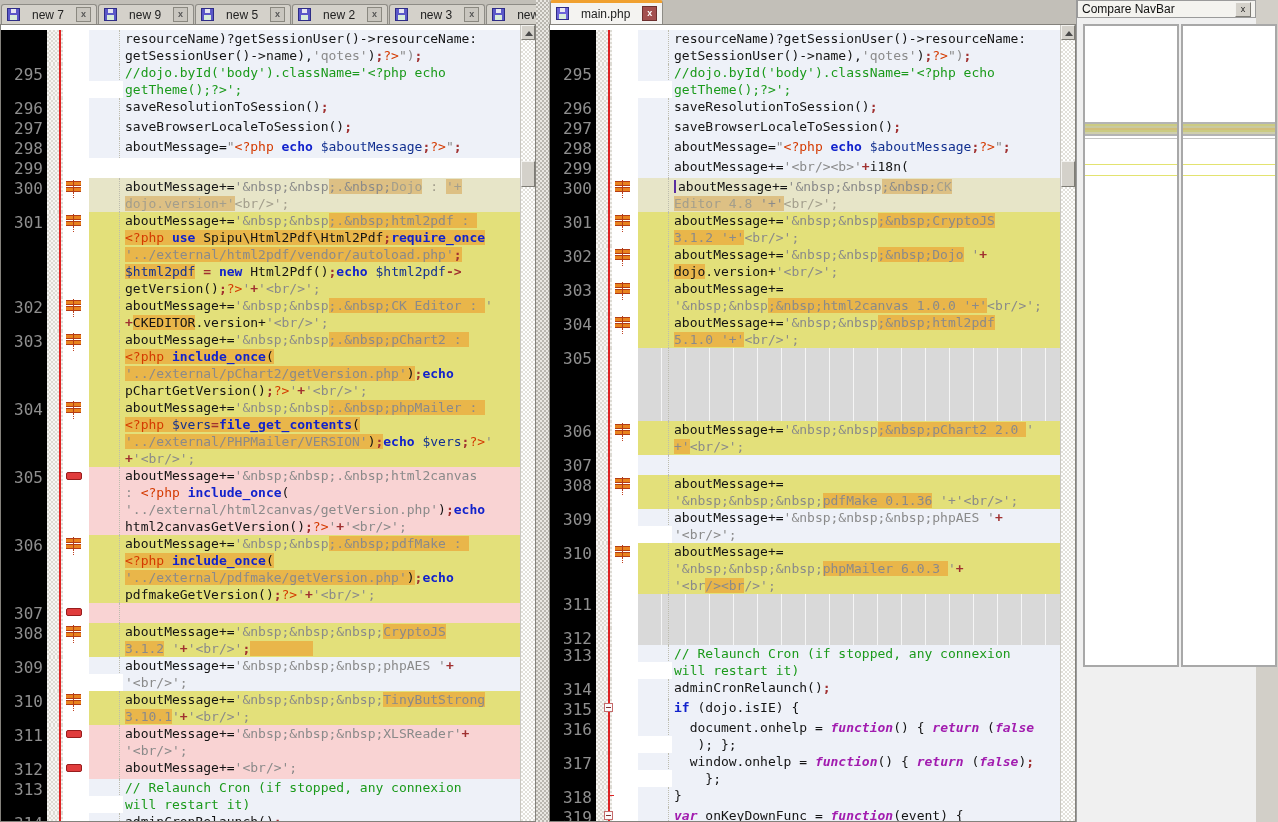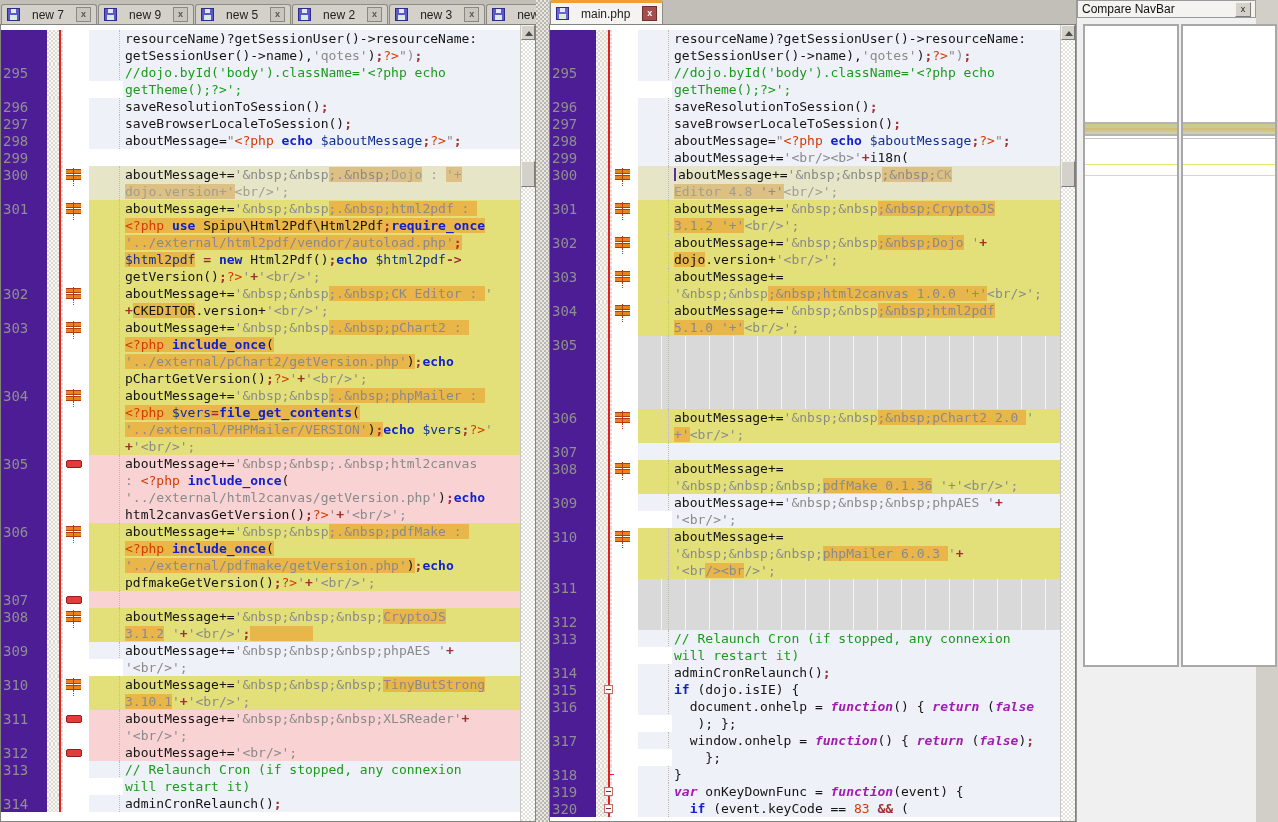--- a/index.html
+++ b/index.html
@@ -30,22 +30,22 @@
   .tclose.xact{background:#a34f4f;border-color:#6e2f2f;color:#fff;}
   .tabbtns{margin-left:auto;display:flex;align-items:center;gap:1px;padding:0 2px 3px 0;}
   .sbtn{width:16px;height:17px;background:#d4d1ca;border:1px solid;border-color:#f2f1ee #7e7c76 #7e7c76 #f2f1ee;
     font-size:8px;color:#222;display:flex;align-items:center;justify-content:center;}
   .dockarrow{font-size:9px;color:#111;margin-left:2px;}
 
   
   .editor{position:absolute;left:0;right:0;top:24px;bottom:0;background:#fff;border:1px solid #84827c;
     overflow:hidden;box-sizing:border-box;padding-top:5px;}
   .line{display:flex;align-items:stretch;}
-  .ln{flex:none;width:46px;background:#4c1d95;color:#8f8f8f;font-family:"DejaVu Sans Mono",monospace;
-    font-size:14px;padding:1px 0 0 2px;box-sizing:border-box;}
+  .ln{flex:none;width:46px;background:#000000;color:#8f8f8f;font-family:"DejaVu Sans Mono",monospace;
+    font-size:16px;padding:1px 0 0 13px;box-sizing:border-box;}
   .margin{flex:none;width:42px;position:relative;
     background:
       linear-gradient(#fff,#fff) 16px 0/26px 100% no-repeat,
       linear-gradient(#dd2222,#dd2222) 12px 0/2px 100% no-repeat,
       conic-gradient(#dddbd4 25%, #f7f6f3 0 50%, #dddbd4 0 75%, #f7f6f3 0) 0 0/4px 4px;}
   .code{flex:1;position:relative;min-width:0;}
   .code::before{content:"";position:absolute;left:30px;top:0;bottom:0;border-left:1px dotted #bdbcae;}
   .row{height:17px;line-height:17px;white-space:pre;padding-left:36px;position:relative;
     font-family:"DejaVu Sans Mono",monospace;font-size:13px;}
   .bg-nor{background:#eef1f8;}

